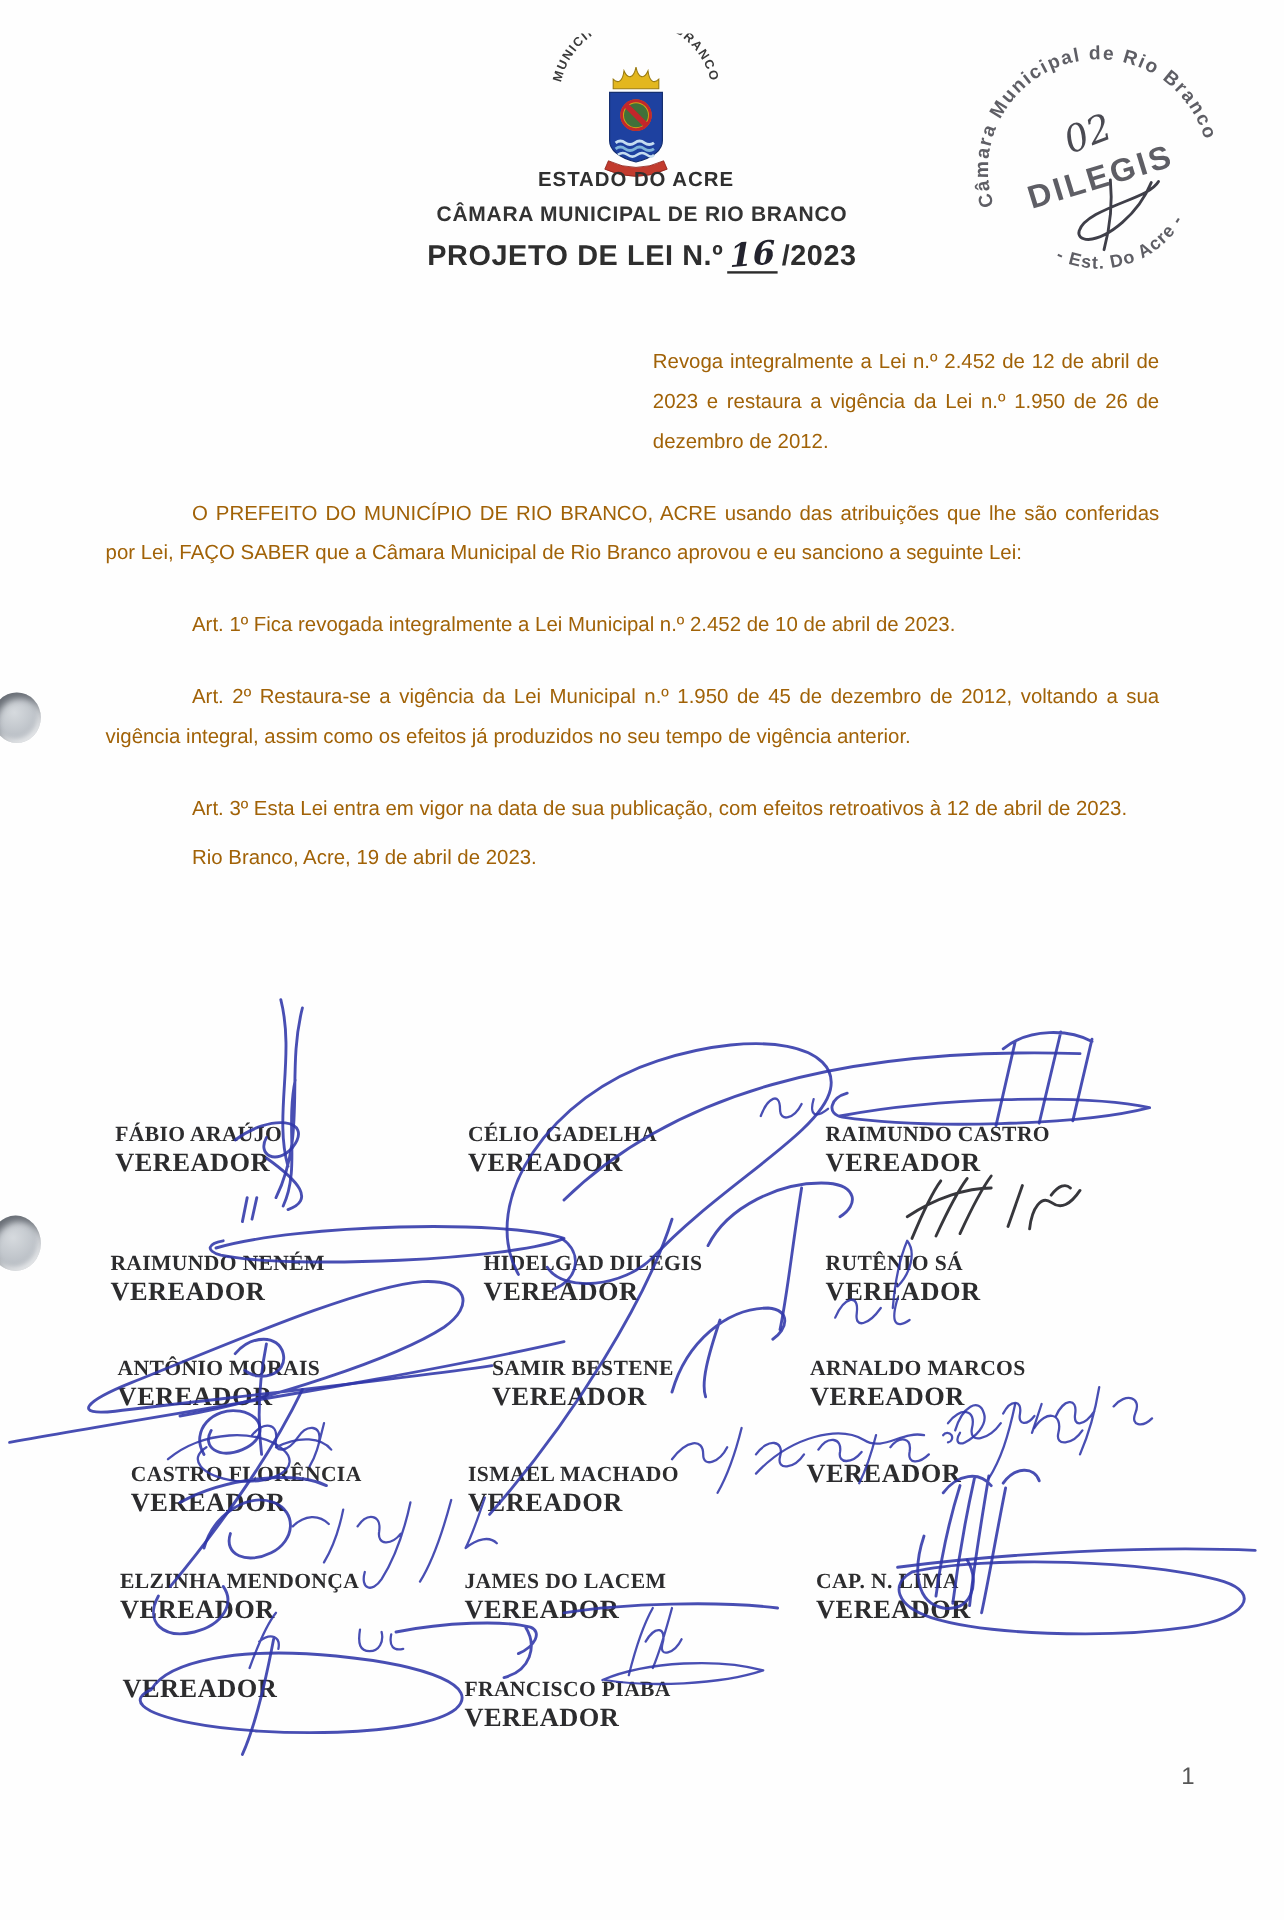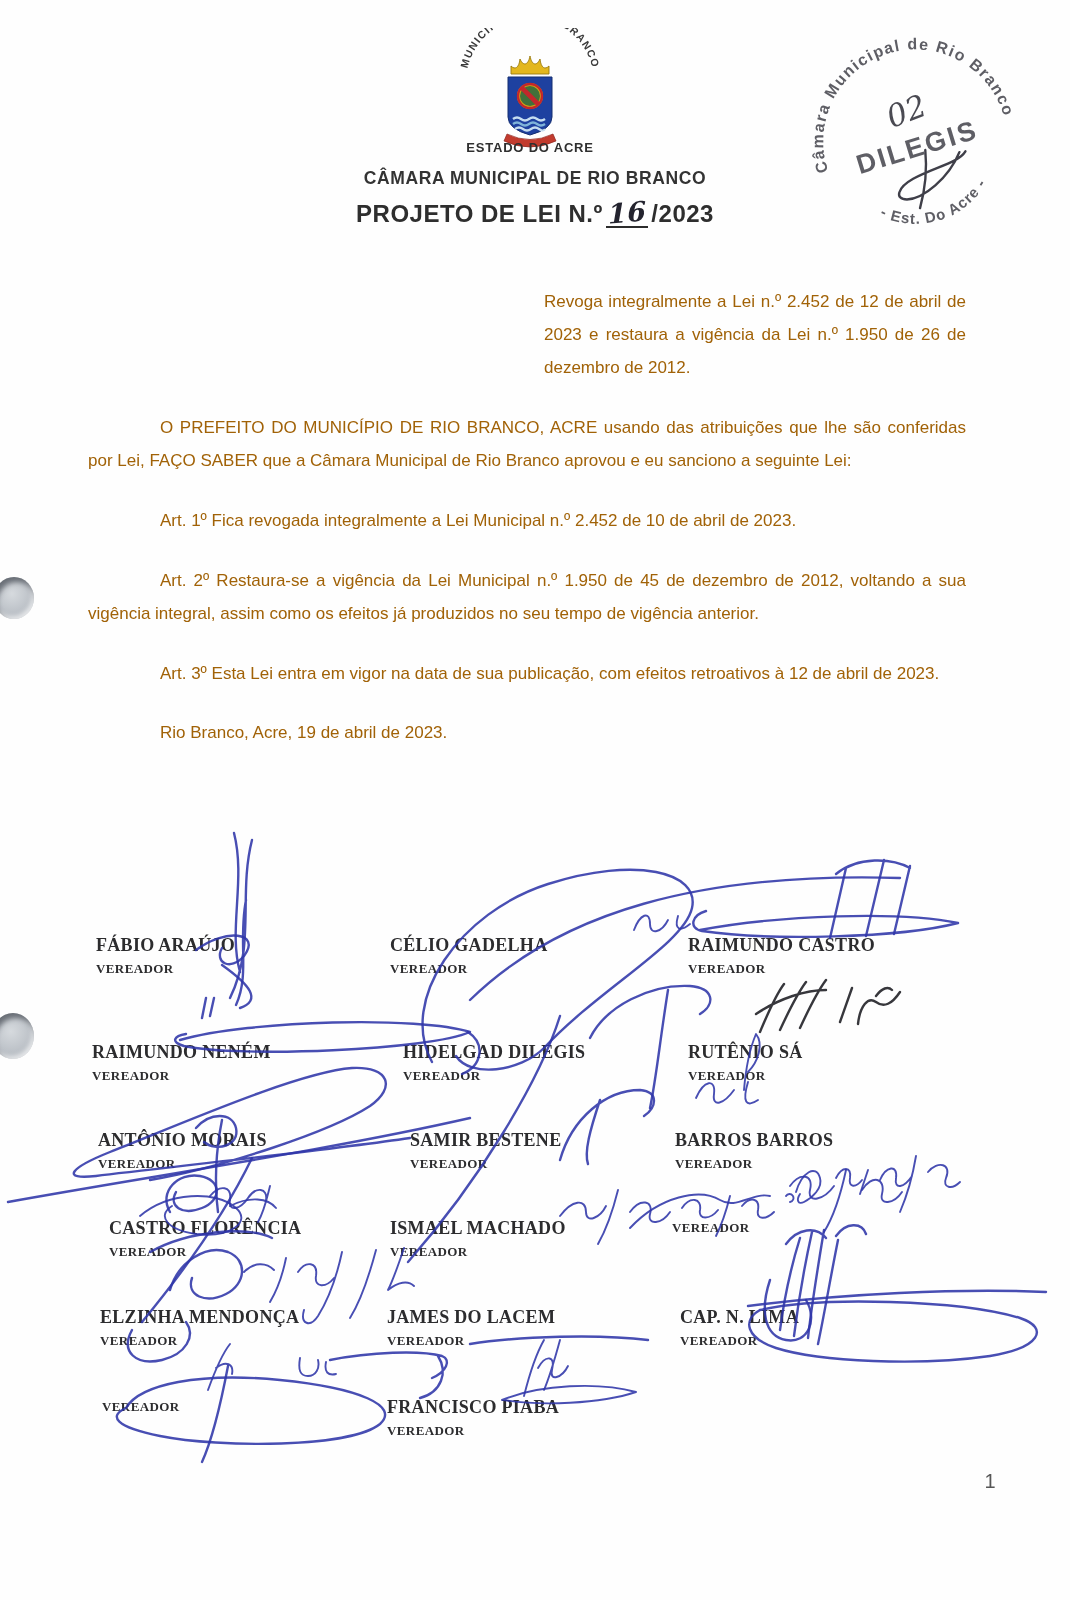--- a/index.html
+++ b/index.html
@@ -14,21 +14,21 @@
     background:radial-gradient(circle at 45% 40%, #d6dade 0%, #bdc2c8 55%, #a4aab1 100%);
     box-shadow:inset 3px 5px 5px rgba(35,40,50,.55), inset -2px -3px 4px rgba(255,255,255,.65);
   }
   .punch.p1{left:-6px;top:577px;width:40px;height:42px;}
   .punch.p2{left:-8px;top:1013px;width:42px;height:46px;}
 
   
   .logo-svg{position:absolute;left:435px;top:28px;width:190px;height:122px;}
   .estado-line{
     position:absolute;left:435px;top:140px;width:190px;text-align:center;
-    font-weight:bold;font-size:13px;letter-spacing:.8px;color:#2f2f2f;
+    font-weight:bold;font-size:17px;letter-spacing:.8px;color:#2f2f2f;
   }
   .org-line{
     position:absolute;left:0;top:168px;width:1070px;text-align:center;
     font-weight:bold;font-size:17.5px;letter-spacing:.6px;color:#333;
   }
   .title-line{
     position:absolute;left:0;top:199px;width:1070px;text-align:center;
     font-weight:bold;font-size:24px;letter-spacing:.5px;color:#2e2e2e;
   }
   .hand-underline{display:inline-block;border-bottom:2.5px solid #2c2c2c;margin:0 3px;line-height:1;}
@@ -43,27 +43,27 @@
   .stamp .arc-txt{font-family:"Liberation Sans",sans-serif;font-size:16px;font-weight:bold;letter-spacing:1.5px;}
   .stamp .arc-txt-b{font-family:"Liberation Sans",sans-serif;font-size:15px;font-weight:bold;letter-spacing:1px;}
   .stamp .dilegis{font-family:"Liberation Sans",sans-serif;font-size:27px;font-weight:bold;letter-spacing:2.5px;}
   .stamp .stamp-hand{font-family:"DejaVu Serif",serif;font-style:italic;font-size:31px;fill:#3f3f48;}
   .stamp .stamp-stroke{fill:none;stroke:#34343e;stroke-width:2.4;stroke-linecap:round;}
 
   
   .textcol{position:absolute;left:88px;top:285px;width:878px;font-size:17px;line-height:33px;color:#a16207;}
   .ementa{margin-left:456px;width:422px;text-align:justify;}
   .para{margin-top:27px;text-indent:72px;text-align:justify;}
-  .dateline{margin-top:26px;text-indent:72px;}
+  .dateline{margin-top:8px;text-indent:72px;}
 
   
   .sig-block{position:absolute;width:300px;text-align:left;
     font-family:"Liberation Serif",serif;font-weight:bold;color:#2c2c2e;}
   .sig-block .nm{font-size:18px;line-height:24px;letter-spacing:.3px;}
-  .sig-block .tl{font-size:13px;line-height:23px;letter-spacing:.4px;}
+  .sig-block .tl{font-size:22px;line-height:23px;letter-spacing:.4px;}
 
   
   .ink-overlay{position:absolute;left:0;top:0;width:1070px;height:1600px;pointer-events:none;}
   .sig{fill:none;stroke:var(--ink-blue,#2f35a8);stroke-width:2.4;stroke-linecap:round;stroke-linejoin:round;opacity:.88;}
   .sig.thin{stroke-width:1.9;}
   .sig.black{stroke:var(--ink-black,#26262b);opacity:.92;}
 
   .page-num{position:absolute;left:960px;top:1470px;width:60px;text-align:center;font-size:20px;color:#565656;}
 
   
@@ -159,21 +159,21 @@
     </div>
   <div class="sig-block" style="left:98px;top:1128px">
       <div class="nm">ANTÔNIO MORAIS</div>
       <div class="tl">VEREADOR</div>
     </div>
   <div class="sig-block" style="left:410px;top:1128px">
       <div class="nm">SAMIR BESTENE</div>
       <div class="tl">VEREADOR</div>
     </div>
   <div class="sig-block" style="left:675px;top:1128px">
-      <div class="nm">BARROS BARROS</div>
+      <div class="nm">ARNALDO MARCOS</div>
       <div class="tl">VEREADOR</div>
     </div>
   <div class="sig-block" style="left:109px;top:1216px">
       <div class="nm">CASTRO FLORÊNCIA</div>
       <div class="tl">VEREADOR</div>
     </div>
   <div class="sig-block" style="left:390px;top:1216px">
       <div class="nm">ISMAEL MACHADO</div>
       <div class="tl">VEREADOR</div>
     </div>

